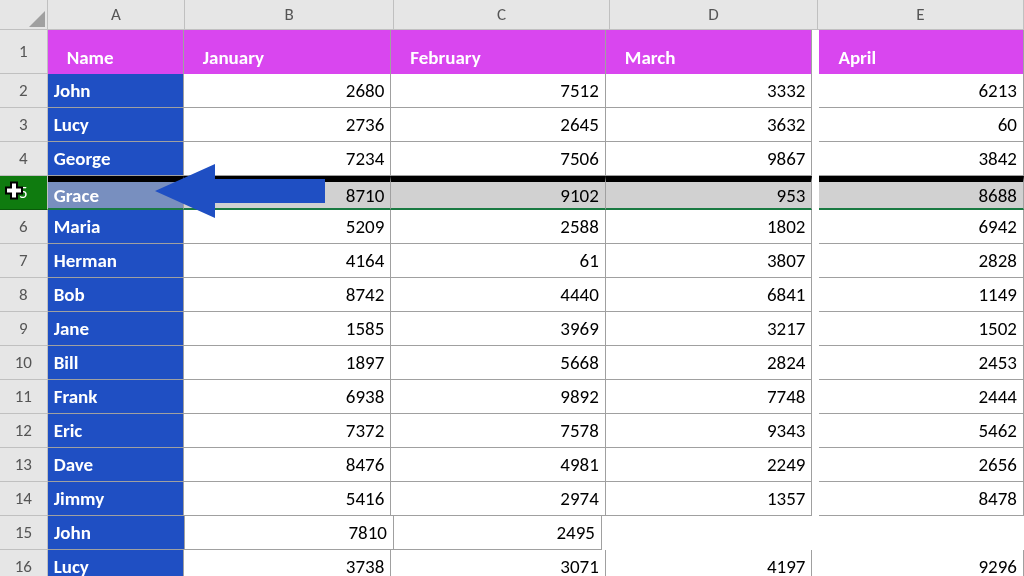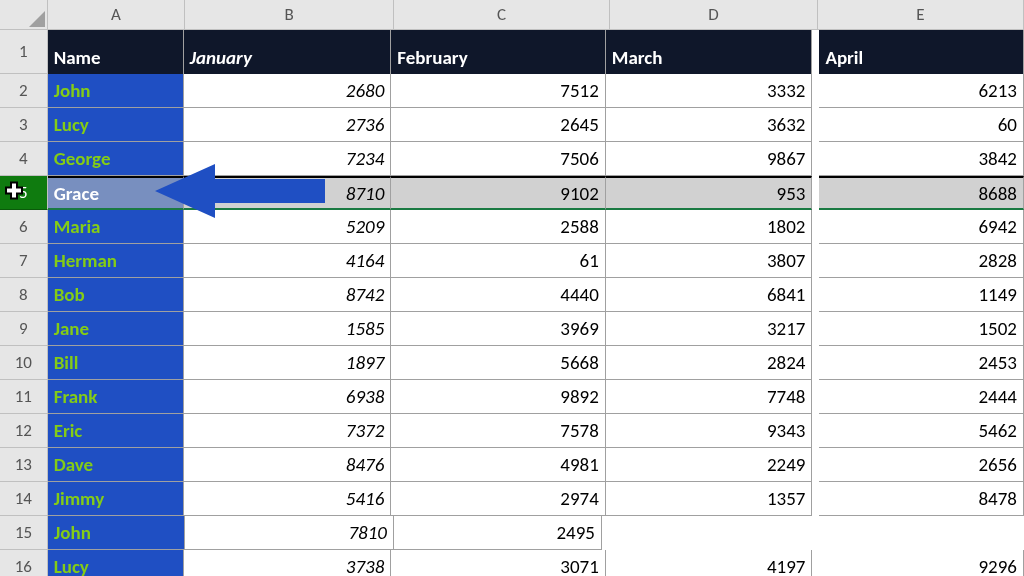--- a/index.html
+++ b/index.html
@@ -76,62 +76,62 @@
     }
     .row.selected .row-head .plus-cursor {
       position: absolute;
       left: 4px;
       top: 50%;
       transform: translateY(-50%);
     }
     .row.selected .cell,
     .row.selected .cell-name {
       background: #d1d1d1;
-      border-top: 2px solid #000000;
+      border-top: 6px solid #000000;
       border-bottom: 2px solid #1a7a42;
     }
     .cell-name {
       width: 137px;
       background: #1f4fc3;
-      color: #84cc16;
+      color: #ffffff;
       font-weight: bold;
       border-bottom: 1px solid #a0a0a0;
       border-right: 1px solid #a0a0a0;
       display: flex;
       align-items: center;
       padding-left: 6px;
     }
     .row.selected .cell-name {
       background: #788fbf;
       color: #fff;
     }
     .header-row .cell-name,
     .header-row .cell {
-      background: #0f172a;
+      background: #d946ef;
       color: #fff;
       font-weight: bold;
       text-align: left;
       justify-content: flex-start;
-      padding-left: 6px;
+      padding-left: 19px;
       height: 55px;
     }
     .header-row {
       height: 44px;
     }
     .cell {
       background: #fff;
       color: #000;
       border-bottom: 1px solid #a0a0a0;
       border-right: 1px solid #a0a0a0;
       display: flex;
       align-items: center;
       justify-content: flex-end;
       padding-right: 6px;
     }
-    .cell.col-B { width: 209px; font-style: italic; }
+    .cell.col-B { width: 209px; }
     .cell.col-C { width: 216px; }
     .cell.col-D { width: 208px; }
     .cell.col-E { width: 206px; margin-left: 7px; }
     .arrow-overlay {
       position: absolute;
       left: 155px;
       top: 164px;
       pointer-events: none;
     }
   </style>

